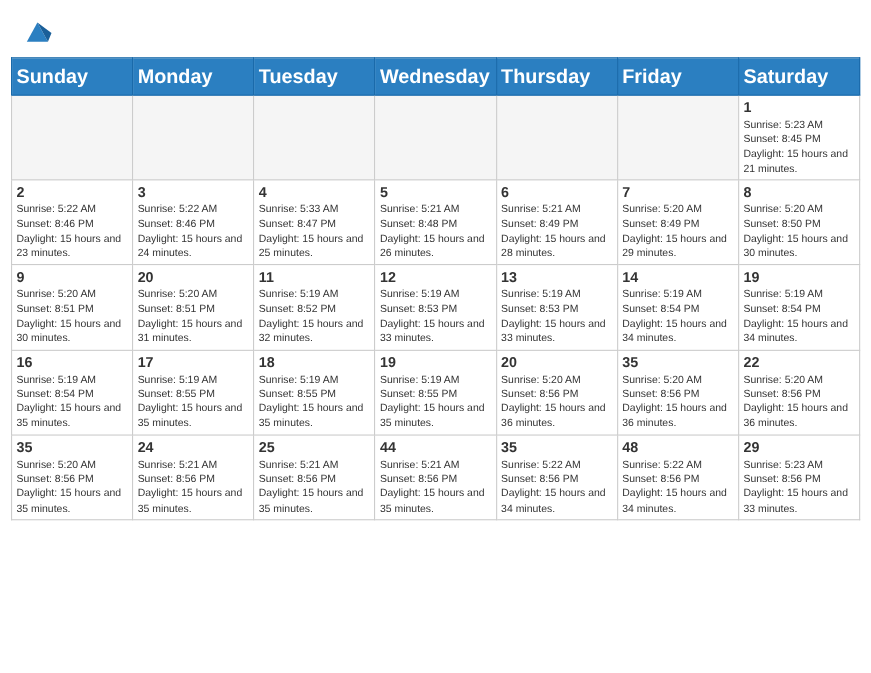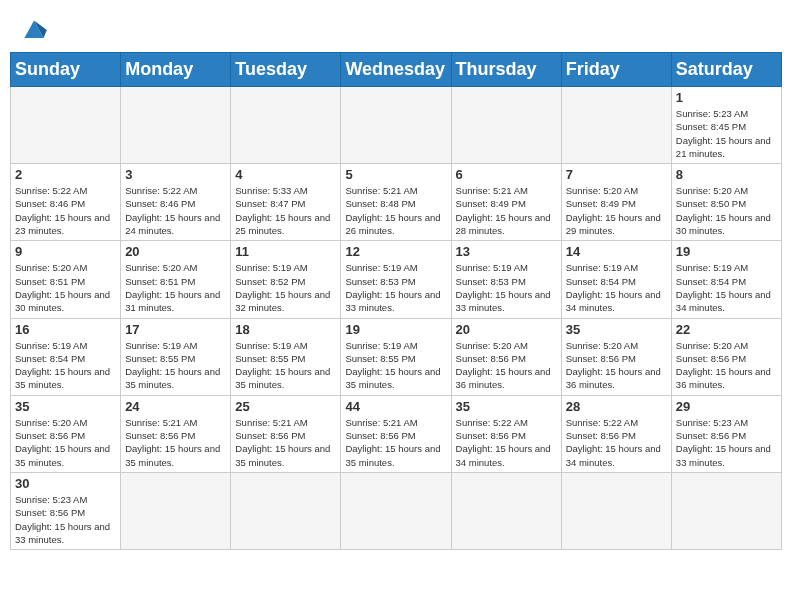--- a/index.html
+++ b/index.html
@@ -286,40 +286,26 @@
 Sunset: 8:56 PM
 Daylight: 15 hours and 35 minutes.</div>
         </td>
         <td>
           <span class="day-number">35</span>
           <div class="day-info">Sunrise: 5:22 AM
 Sunset: 8:56 PM
 Daylight: 15 hours and 34 minutes.</div>
         </td>
         <td>
-          <span class="day-number">28</span>
+          <span class="day-number">48</span>
           <div class="day-info">Sunrise: 5:22 AM
 Sunset: 8:56 PM
 Daylight: 15 hours and 34 minutes.</div>
         </td>
         <td>
           <span class="day-number">29</span>
           <div class="day-info">Sunrise: 5:23 AM
 Sunset: 8:56 PM
 Daylight: 15 hours and 33 minutes.</div>
         </td>
-      </tr>
-      <tr>
-        <td>
-          <span class="day-number">30</span>
-          <div class="day-info">Sunrise: 5:23 AM
-Sunset: 8:56 PM
-Daylight: 15 hours and 33 minutes.</div>
-        </td>
-        <td class="empty"></td>
-        <td class="empty"></td>
-        <td class="empty"></td>
-        <td class="empty"></td>
-        <td class="empty"></td>
-        <td class="empty"></td>
       </tr>
     </tbody>
 </table>
 
 </body></html>

